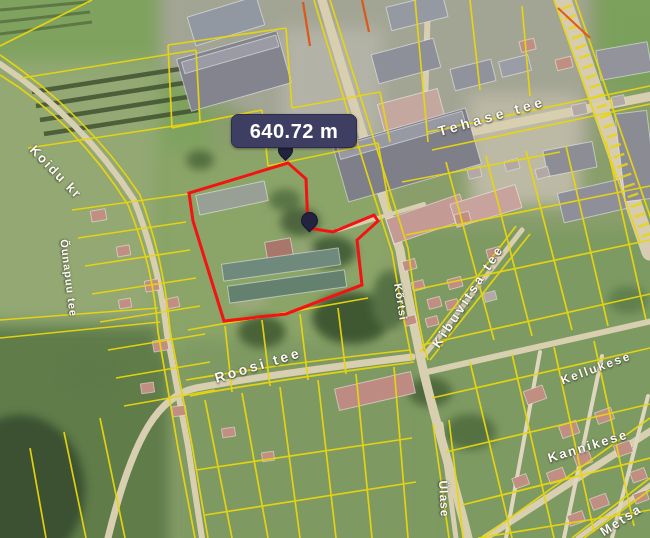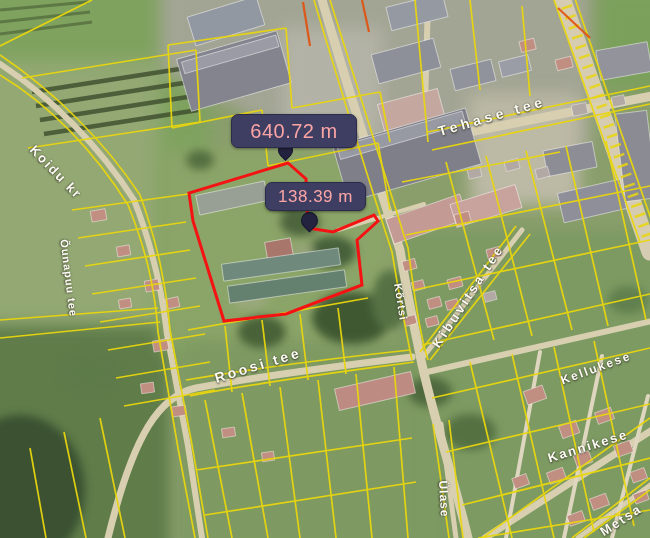--- a/index.html
+++ b/index.html
@@ -3,21 +3,21 @@
 <meta charset="utf-8">
 <style>
   html,body{margin:0;padding:0;background:#222;}
   .stage{position:relative;width:650px;height:538px;overflow:hidden;
          font-family:"Liberation Sans",sans-serif;background:#8a9e6c;}
   .stage svg{position:absolute;left:0;top:0;}
   .street-label{position:absolute;color:#fcfcf5;font-weight:bold;white-space:nowrap;
       text-shadow:0 1px 2px rgba(55,55,40,.85),0 0 2px rgba(70,70,50,.7);
       transform-origin:center;pointer-events:none;}
   .badge{position:absolute;background:#3e3e63;border:1px solid #2c2c4a;border-radius:7px;
-      color:#fca5a5;font-weight:normal;display:flex;align-items:center;justify-content:center;
+      color:#ffffff;font-weight:bold;display:flex;align-items:center;justify-content:center;
       box-shadow:0 1px 3px rgba(0,0,0,.4);letter-spacing:.5px;}
   .pin{position:absolute;background:#23233f;border:1px solid #161630;
       border-radius:50% 50% 50% 0;transform:rotate(-45deg);}
 </style>
 </head>
 <body>
 
 <div class="stage">
 
   <svg width="650" height="538" viewBox="0 0 650 538">
@@ -253,17 +253,14 @@
   <div class="street-label" style="left:588px;top:446px;font-size:13px;letter-spacing:2px;transform:translate(-50%,-50%) rotate(-17deg);">Kannikese</div>
   <div class="street-label" style="left:444px;top:499px;font-size:12px;letter-spacing:1px;transform:translate(-50%,-50%) rotate(87deg);">Ülase</div>
   <div class="street-label" style="left:621px;top:520px;font-size:13px;letter-spacing:2px;transform:translate(-50%,-50%) rotate(-33deg);">Metsa</div>
 
   <div class="pin" style="left:278px;top:143px;width:13px;height:13px;"></div>
   <div class="pin" style="left:301px;top:212px;width:15px;height:15px;"></div>
 
   <div class="badge" style="left:231px;top:114px;width:124px;height:32px;font-size:20px;">
     <span>640.72 m</span>
   </div>
-  <div class="badge" style="left:265px;top:182px;width:99px;height:27px;font-size:17px;">
-    <span>138.39 m</span>
-  </div>
 
 </div>
 
 </body></html>

